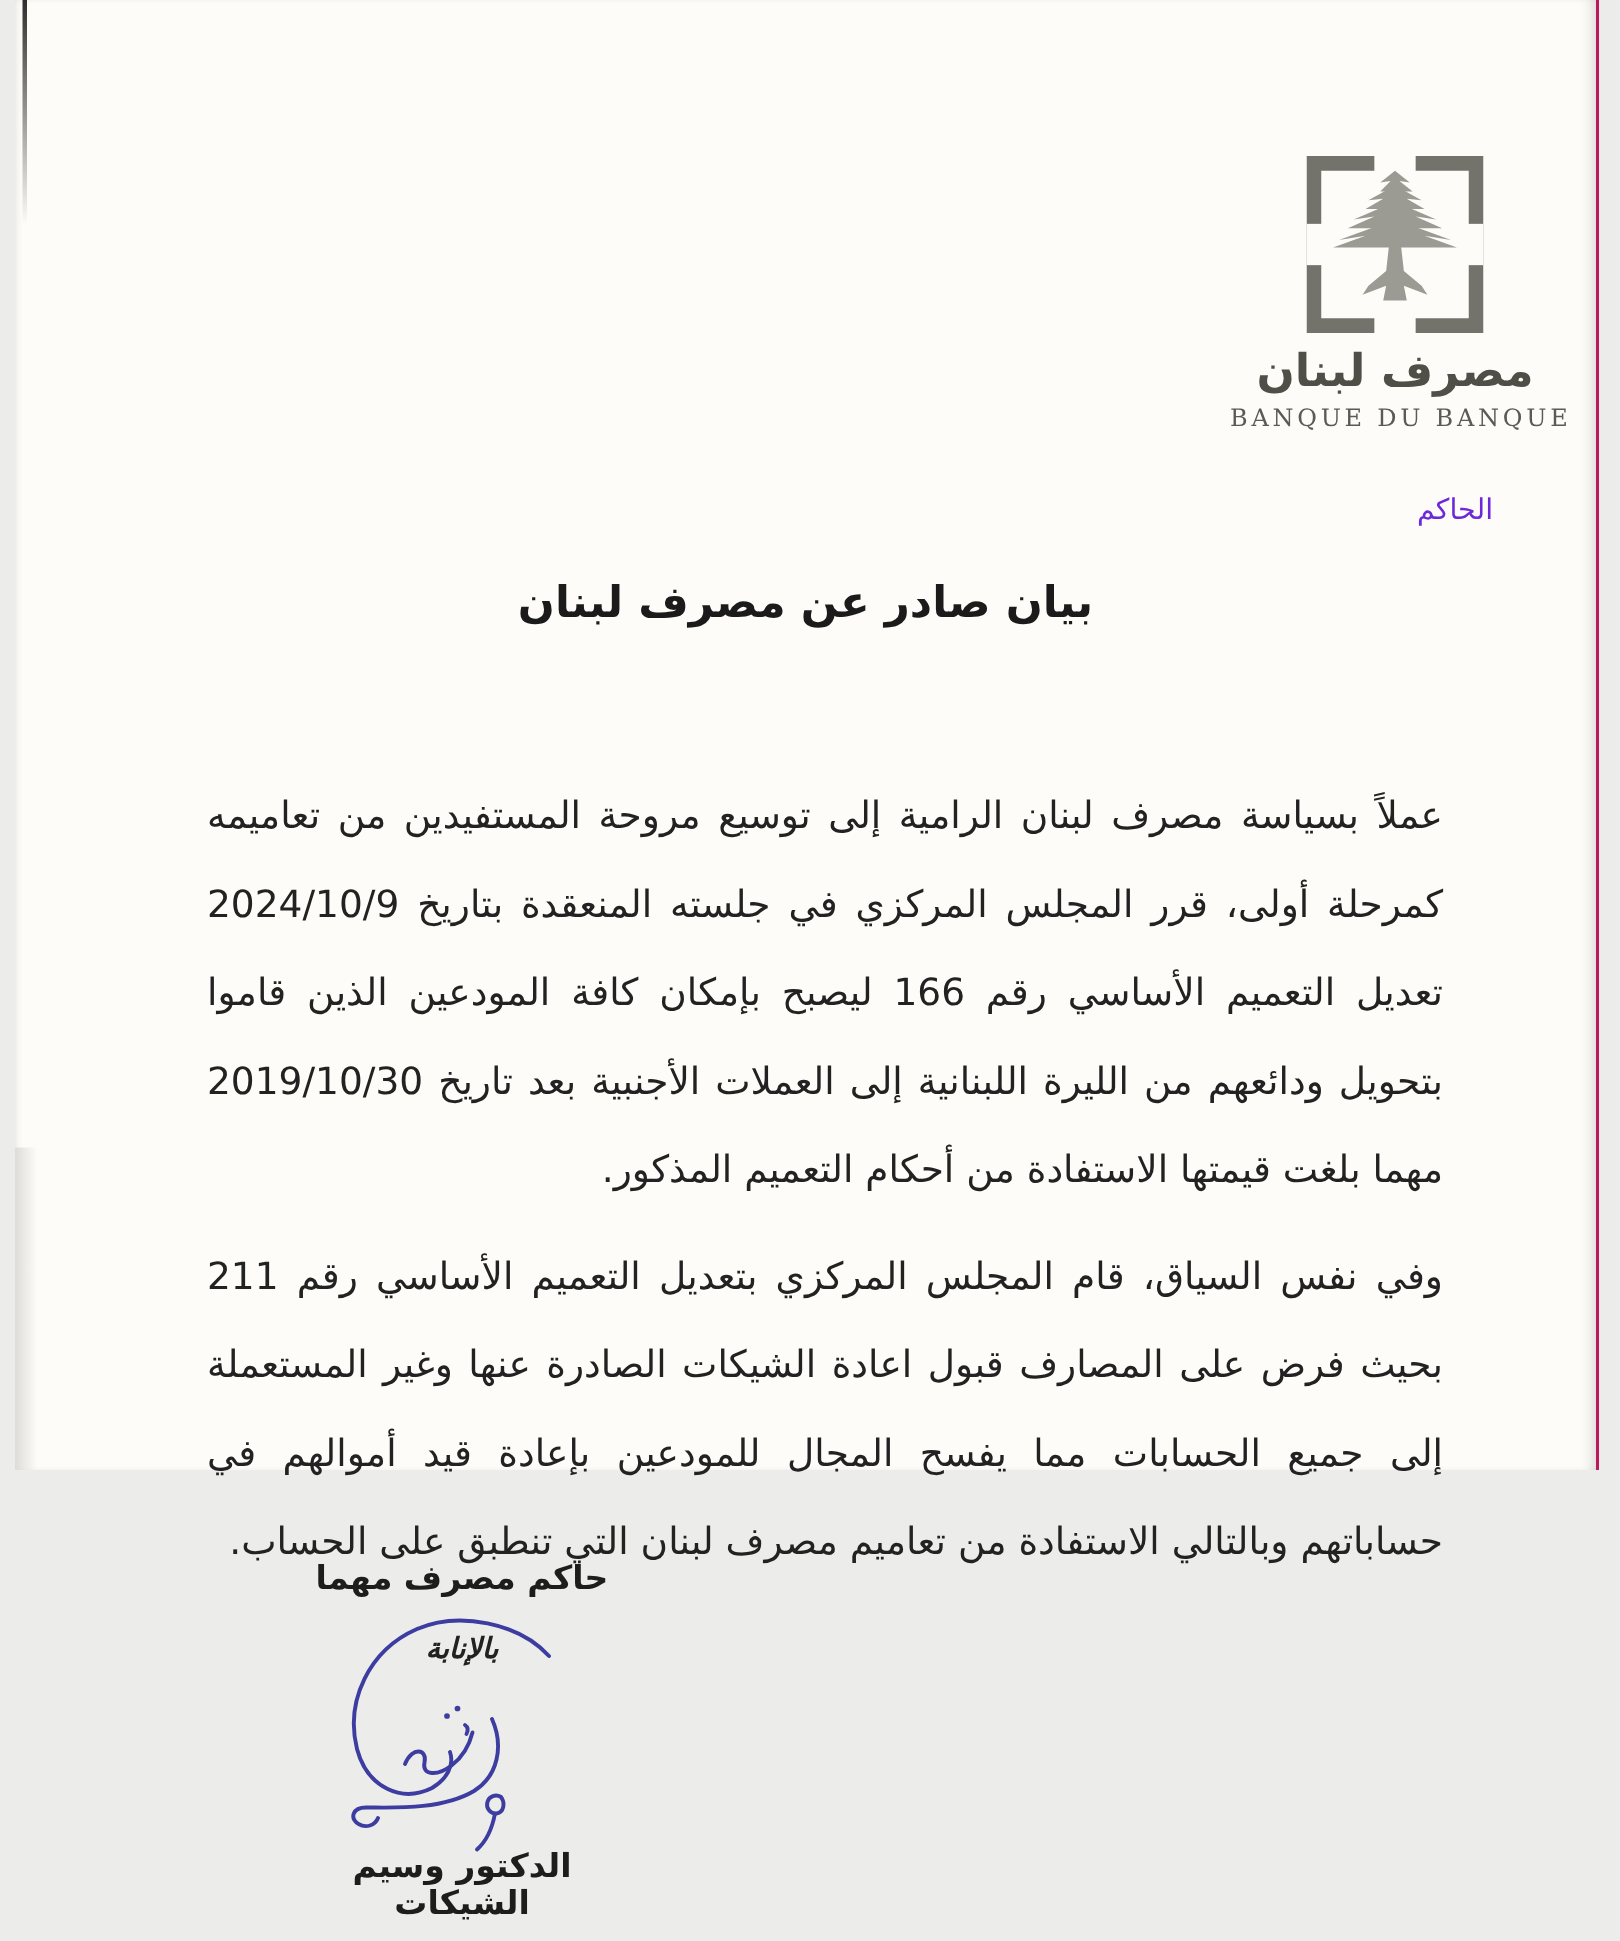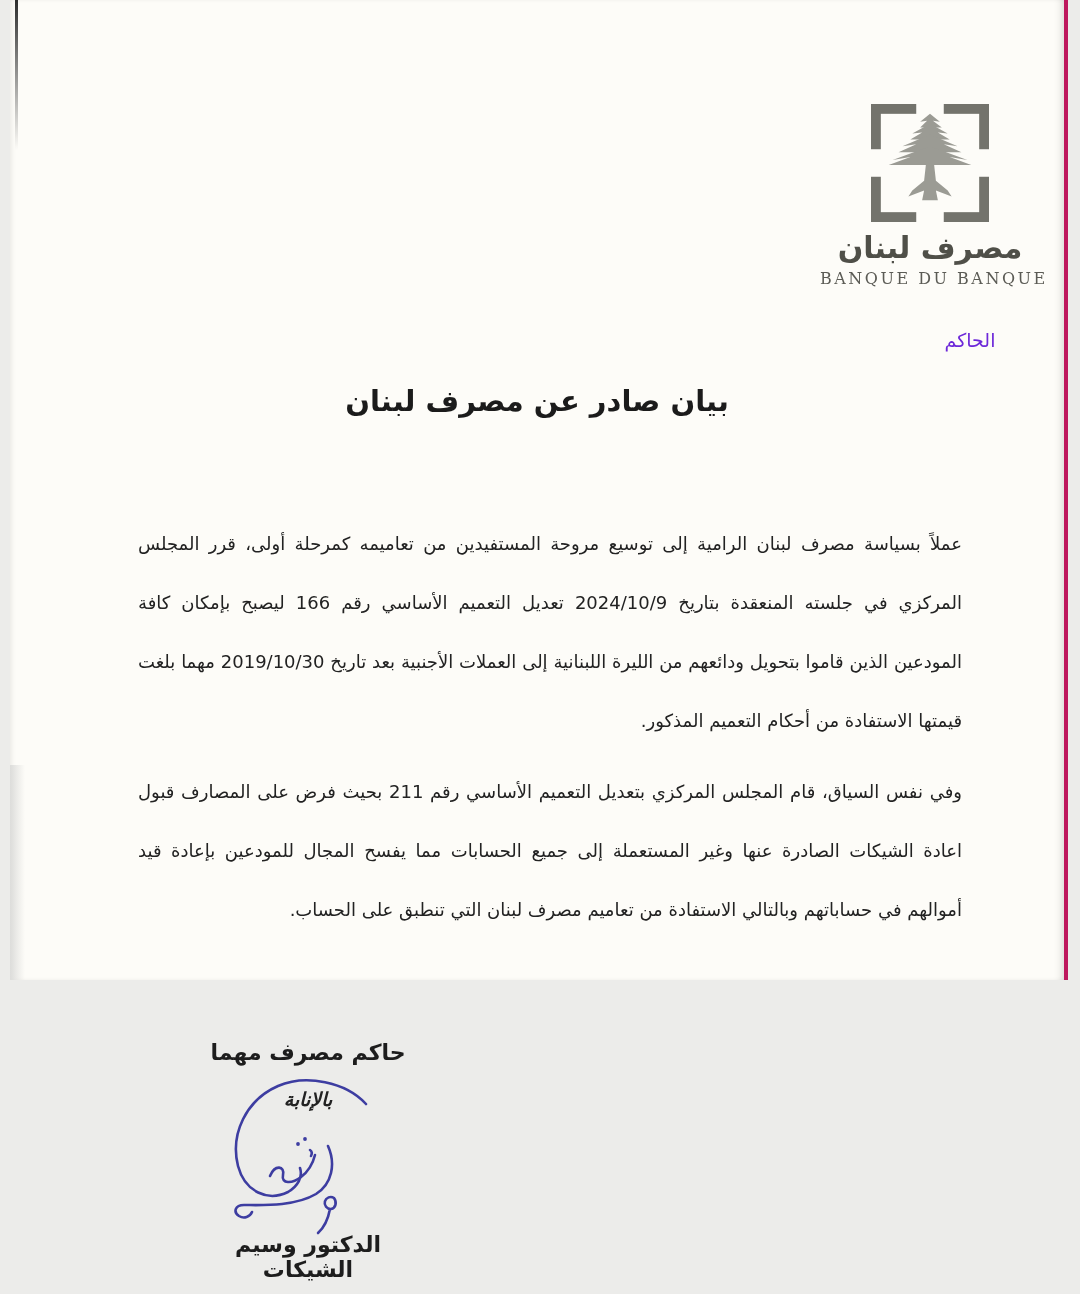--- a/index.html
+++ b/index.html
@@ -1,39 +1,39 @@
 <!DOCTYPE html>
 <html lang="ar"><head>
 <meta charset="utf-8">
 <style>
   html,body{margin:0;padding:0;background:#e9e9e7;}
   .canvas{position:relative;width:1080px;height:1294px;margin:0 auto;overflow:hidden;
           background:#ececea;font-family:"DejaVu Sans",sans-serif;}
   .paper{position:absolute;left:10px;top:0;width:1054px;height:980px;
-         background:#fdfcf8;border-right:4px solid #be185d;
+         background:#fdfcf8;border-right:2px solid #be185d;
          box-shadow:inset -8px 0 10px -7px rgba(0,0,0,.18), inset 3px 0 6px -3px rgba(0,0,0,.12);}
   .edge-top-left{position:absolute;left:5px;top:0;width:3px;height:150px;
          background:linear-gradient(#2e2e2e,rgba(46,46,46,0));z-index:3;}
   .edge-bottom-left{position:absolute;left:0;bottom:0;width:15px;height:215px;
          background:linear-gradient(90deg,#dddddb,rgba(221,221,219,0));z-index:3;}
 
   
   .logo-block{position:absolute;left:810px;top:104px;width:220px;text-align:center;}
   .logo-svg{display:block;margin:0 auto;}
   .bank-ar{margin-top:8px;font-size:30px;font-weight:bold;color:#4f4f48;direction:rtl;}
   .bank-fr{margin-top:4px;font-family:"DejaVu Serif",serif;font-size:16px;
            letter-spacing:2.5px;color:#5b5b55;white-space:nowrap;}
   .governor{position:absolute;left:910px;top:329px;width:100px;text-align:center;
             font-size:19px;color:#6d28d9;direction:rtl;}
 
   
   .title{position:absolute;left:0;top:384px;width:100%;text-align:center;
          font-size:29px;font-weight:bold;color:#1b1b1b;direction:rtl;}
   .content{position:absolute;left:128px;top:514px;width:824px;direction:rtl;
-           text-align:justify;font-size:18px;line-height:59px;color:#222;}
+           text-align:justify;font-size:25px;line-height:59px;color:#222;}
   .content p{margin:0;}
   .content p + p{margin-top:12px;}
 
   
   .sig-block{position:absolute;left:188px;top:1040px;width:220px;height:240px;}
   .sig-title{position:absolute;top:0;left:0;width:100%;text-align:center;
              font-size:22px;font-weight:bold;color:#1d1d1d;direction:rtl;z-index:2;}
   .sig-acting{position:absolute;top:48px;left:0;width:100%;text-align:center;
              font-size:19px;font-weight:600;color:#222;direction:rtl;z-index:2;font-style:italic;}
   .sig-scribble{position:absolute;top:38px;left:8px;z-index:1;}

